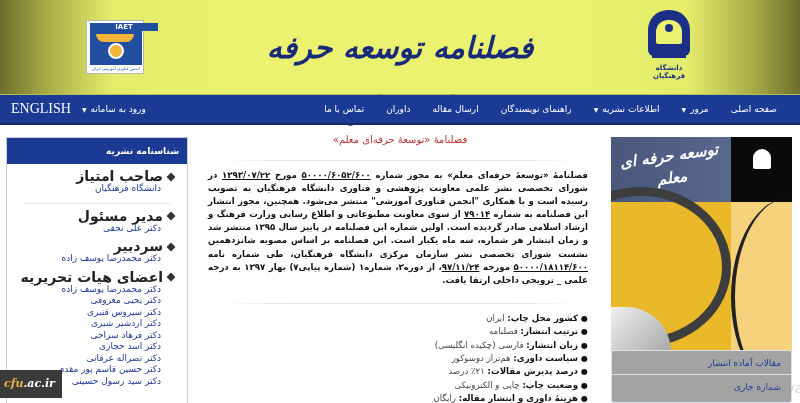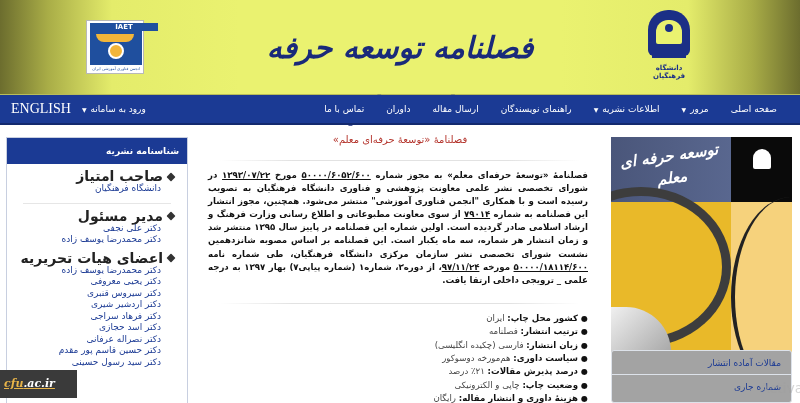--- a/index.html
+++ b/index.html
@@ -56,23 +56,23 @@
     direction: rtl; padding-right: 8px; line-height: 26px;
   }
   .sb-section { direction: rtl; padding-right: 12px; }
   .sb-title { font-size: 14px; font-weight: bold; color: #222; display: flex; align-items: center; gap: 2px; margin-top: 6px; line-height: 13px; }
   .sb-title .cube { display:inline-block; width:8px; height:8px; background:#333; border-radius:1px; transform: rotate(45deg) scale(0.8); margin-left:2px; }
   .sb-link { font-size: 9px; color: #1b3a94; padding-right: 14px; line-height: 11.5px; cursor: pointer; }
   .sb-divider { height: 1px; background: #e6e6e6; margin: 8px 16px 6px 16px; }
 
   
   .cfu-badge {
-    position: absolute; left: 0; top: 370px; width: 77px; height: 28px;
+    position: absolute; left: 0; top: 370px; width: 62px; height: 28px;
     background: #3a3a3a; color: #e8b448; font-family: "DejaVu Serif", serif; font-style: italic; font-weight: bold;
-    font-size: 11px; line-height: 28px; padding-left: 4px; text-decoration: underline;
+    font-size: 11px; line-height: 28px; padding-left: 4px;
   }
   .cfu-badge .white { color: #ffffff; }
 
   
   .main { position: absolute; left: 200px; top: 130px; width: 400px; height: 273px; direction: rtl; }
   .main-title { text-align: center; color: #b4342c; font-size: 10px; margin-top: 4px; height: 14px; }
   .main-divider { height: 1px; background: linear-gradient(to right, #ffffff, #e2e2e2 20%, #e2e2e2 80%, #ffffff); margin: 12px 20px 8px 20px; }
   .main-para { font-size: 8.6px; font-weight: bold; color: #111; line-height: 13.1px; text-align: justify; padding: 0 12px 0 8px; }
   .main-para .u { text-decoration: underline; }
   .main-divider2 { height: 1px; background: linear-gradient(to right, #ffffff, #e2e2e2 20%, #e2e2e2 80%, #ffffff); margin: 16px 20px 8px 20px; }
@@ -167,20 +167,24 @@
 
   <div class="sb-section">
     <div class="sb-title">
         <span class="cube"></span>
         <span>مدیر مسئول</span>
       </div>
     <div class="sb-link">دکتر علی نجفی</div>
   </div>
 
   <div class="sb-section">
+    <div class="sb-title">
+        <span class="cube"></span>
+        <span>سردبیر</span>
+      </div>
     <div class="sb-link">دکتر محمدرضا یوسف زاده</div>
   </div>
 
   <div class="sb-section">
     <div class="sb-title">
         <span class="cube"></span>
         <span>اعضای هیات تحریریه</span>
       </div>
     <div class="sb-link">دکتر محمدرضا یوسف زاده</div>
     <div class="sb-link">دکتر یحیی معروفی</div>
@@ -200,21 +204,21 @@
   <div class="main-title">فصلنامهٔ «توسعهٔ حرفه‌ای معلم»</div>
   <div class="main-divider"></div>
   <p class="main-para">
     <span>فصلنامهٔ «توسعهٔ حرفه‌ای معلم» به مجوز شماره </span><span class="u">۵۰۰۰۰/۶۰۵۲/۶۰۰</span><span> مورخ </span><span class="u">۱۳۹۳/۰۷/۲۲</span><span> در شورای تخصصی نشر علمی معاونت پژوهشی و فناوری دانشگاه فرهنگیان به تصویب رسیده است و با همکاری "انجمن فناوری آموزشی" منتشر می‌شود. همچنین، مجوز انتشار این فصلنامه به شماره </span><span class="u">۷۹۰۱۴</span><span> از سوی معاونت مطبوعاتی و اطلاع رسانی وزارت فرهنگ و ارشاد اسلامی صادر گردیده است. اولین شماره این فصلنامه در پاییز سال ۱۳۹۵ منتشر شد و زمان انتشار هر شماره، سه ماه یکبار است. این فصلنامه بر اساس مصوبه شانزدهمین نشست شورای تخصصی نشر سازمان مرکزی دانشگاه فرهنگیان، طی شماره نامه </span><span class="u">۵۰۰۰۰/۱۸۱۱۴/۶۰۰</span><span> مورخه </span><span class="u">۹۷/۱۱/۲۴</span><span>، از دوره۳، شماره۱ (شماره پیاپی۷) بهار ۱۳۹۷ به درجه علمی _ ترویجی داخلی ارتقا یافت.</span>
   </p>
   <div class="main-divider2"></div>
   <ul class="info-list">
     <li class="info-item"><span class="bullet">●</span><span class="k">کشور محل چاپ:</span><span class="v"> ایران</span></li>
     <li class="info-item"><span class="bullet">●</span><span class="k">ترتیب انتشار:</span><span class="v"> فصلنامه</span></li>
     <li class="info-item"><span class="bullet">●</span><span class="k">زبان انتشار:</span><span class="v"> فارسی (چکیده انگلیسی)</span></li>
-    <li class="info-item"><span class="bullet">●</span><span class="k">سیاست داوری:</span><span class="v"> هم‌مورخه دوسوکور</span></li>
+    <li class="info-item"><span class="bullet">●</span><span class="k">سیاست داوری:</span><span class="v"> هم‌تراز دوسوکور</span></li>
     <li class="info-item"><span class="bullet">●</span><span class="k">درصد پذیرش مقالات:</span><span class="v"> ۲۱٪ درصد</span></li>
     <li class="info-item"><span class="bullet">●</span><span class="k">وضعیت چاپ:</span><span class="v"> چاپی و الکترونیکی</span></li>
     <li class="info-item"><span class="bullet">●</span><span class="k">هزینهٔ داوری و انتشار مقاله:</span><span class="v"> رایگان</span></li>
   </ul>
 </div>
 
 <div class="cover">
   <div class="navy"></div>
   <div class="title">توسعه حرفه ای معلم</div>
   <div class="black">

